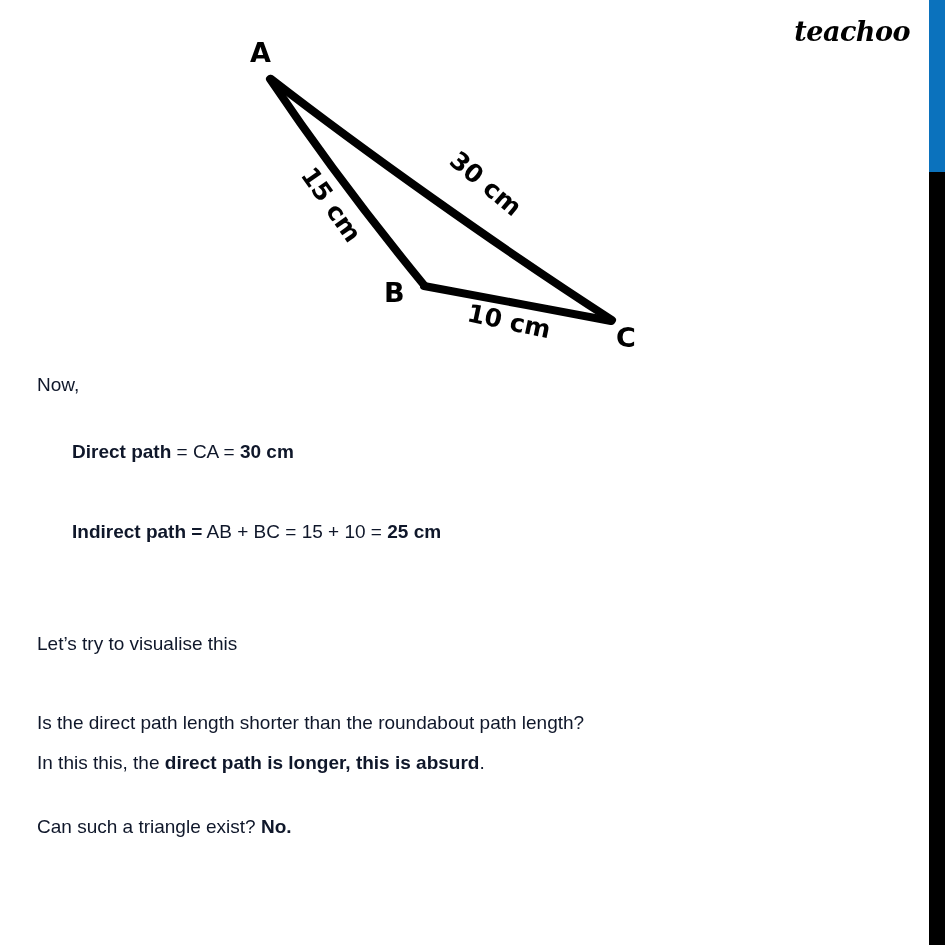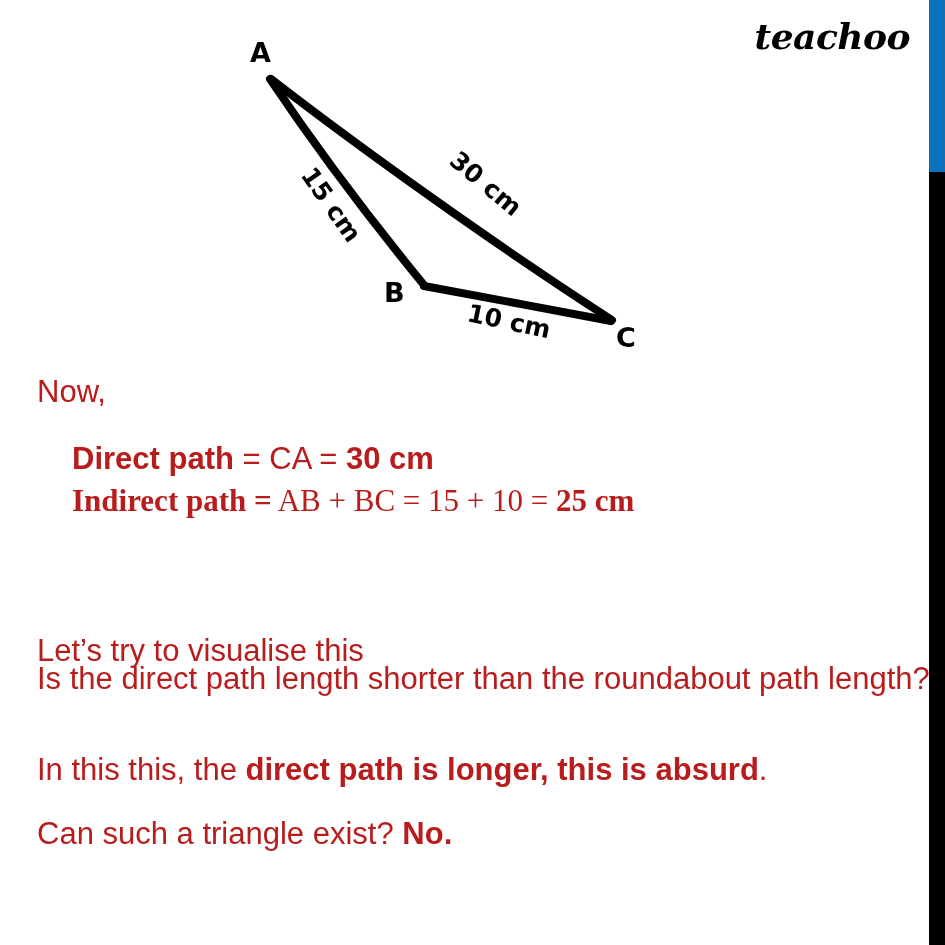--- a/index.html
+++ b/index.html
@@ -42,21 +42,21 @@
   }
 
   
   #brand {
     position: absolute;
     top: 18px;
     right: 35px;
     font-family: "DejaVu Serif", serif;
     font-style: italic;
     font-weight: bold;
-    font-size: 36px;
+    font-size: 27px;
     letter-spacing: -0.5px;
     color: #000000;
     line-height: 1;
     white-space: nowrap;
   }
 
   
   #figure {
     position: absolute;
     left: 0;
@@ -74,33 +74,33 @@
     font-weight: bold;
     fill: #000000;
   }
   .vertex-label { font-size: 27px; }
   .side-label   { font-size: 25px; }
 
   
   .line {
     position: absolute;
     left: 37px;
-    font-size: 31px;
+    font-size: 19px;
     line-height: 1.25;
     white-space: nowrap;
-    color: #b91c1c;
+    color: #0f172a;
   }
   .line.indent { left: 72px; }
   .line b { font-weight: bold; margin-top: 39px; }
 
   #line-now        { top: 373px; }
   #line-direct     { top: 440px; }
-  #line-indirect   { top: 482px; font-family: Liberation Serif, serif; }
+  #line-indirect   { top: 520px; }
   #line-visualise  { top: 632px; text-align: center; }
-  #line-question   { top: 660px; }
+  #line-question   { top: 711px; }
   #line-case       { top: 751px; }
   #line-exist      { top: 815px; }
 </style>
 </head>
 <body>
 
 <div id="edge-bar">
   <div id="edge-bar-blue"></div>
   <div id="edge-bar-black"></div>
 </div>

